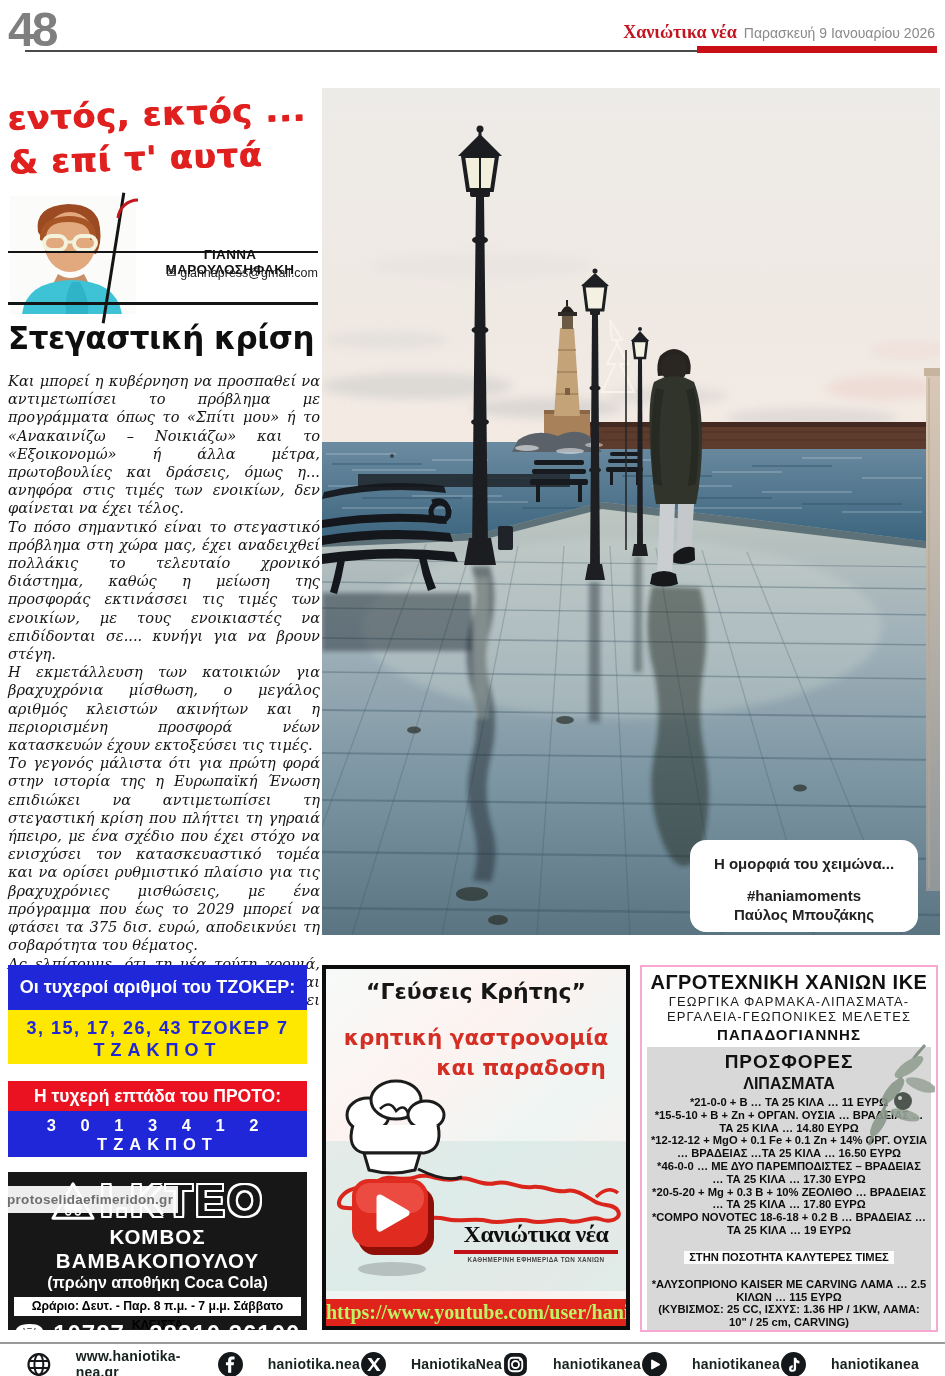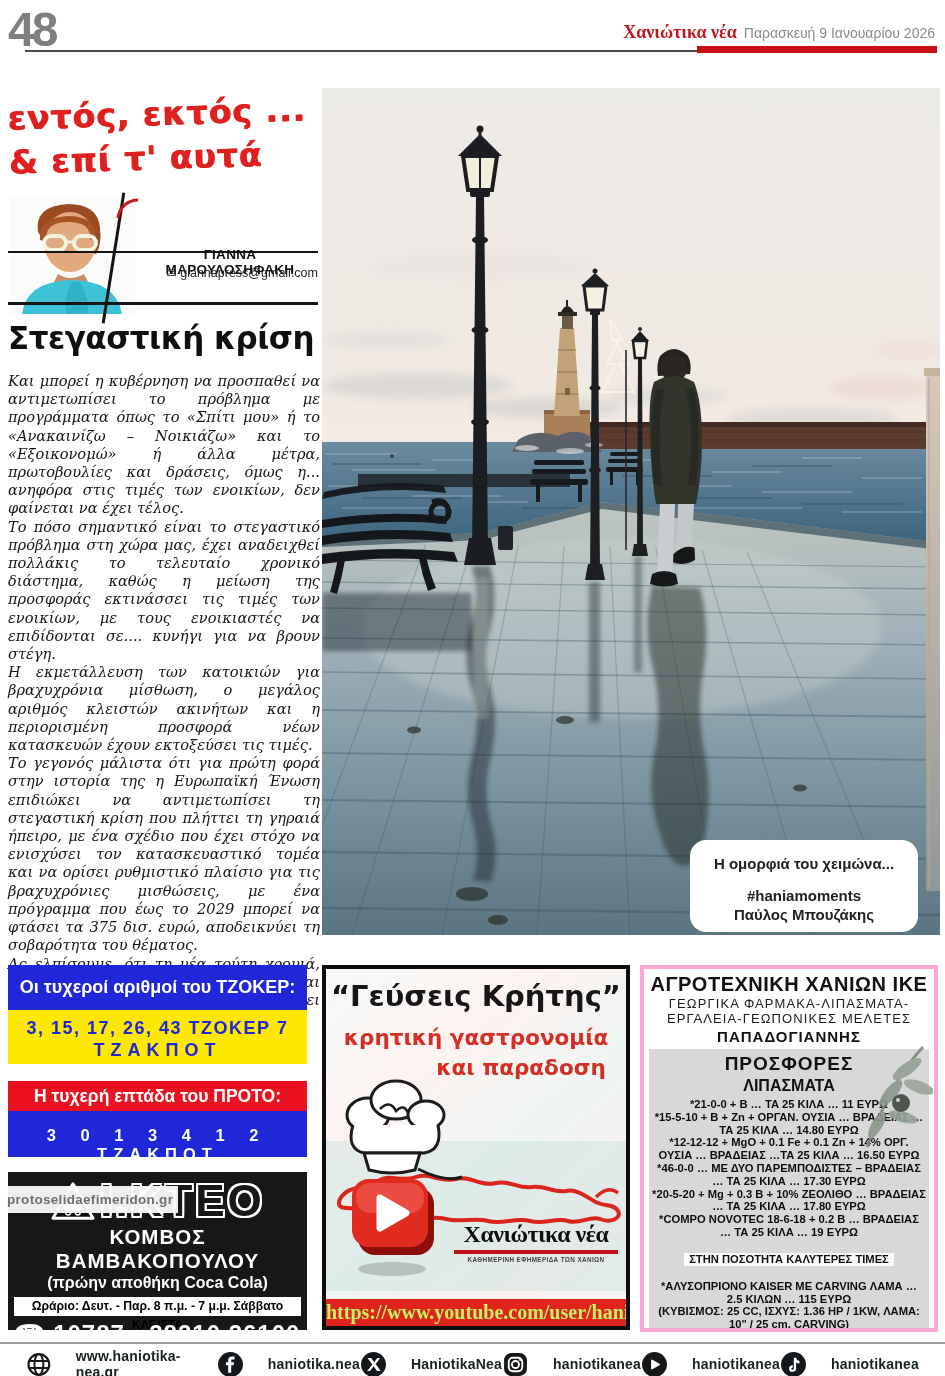--- a/index.html
+++ b/index.html
@@ -27,52 +27,52 @@
             font-family:"DejaVu Sans",sans-serif;}
   .artbody{left:8px;top:372px;width:312px;font-family:"DejaVu Serif",serif;font-style:italic;
            font-size:14.6px;line-height:18.2px;text-align:justify;color:#161616;}
   .artbody p{margin:0;}
 
   
   .lotto{left:8px;width:299px;text-align:center;font-weight:bold;}
   .joker-h{top:965px;height:45px;line-height:45px;background:#1f27d8;color:#fff;font-size:18px;}
   .joker-n{top:1010px;height:54px;background:#ffe800;color:#1f27d8;font-size:18px;padding-top:7px;box-sizing:border-box;letter-spacing:1.5px;line-height:22px;}
   .proto-h{top:1081px;height:30px;line-height:30px;background:#ea1220;color:#fff;font-size:17.5px;}
-  .proto-n{top:1111px;height:46px;background:#1f27d8;color:#fff;font-size:16.5px;padding-top:15px;box-sizing:border-box;line-height:19px;}
+  .proto-n{top:1111px;height:46px;background:#1f27d8;color:#fff;font-size:16.5px;padding-top:5px;box-sizing:border-box;line-height:19px;}
   .sp10{letter-spacing:10px;} .sp6{letter-spacing:6px;}
 
   
   .kteo{left:8px;top:1172px;width:299px;height:158px;background:#171717;color:#fff;text-align:center;}
   .kteo-logo{display:flex;align-items:center;justify-content:center;gap:4px;padding-top:7px;}
   .kteo-name{font-size:44px;line-height:44px;font-weight:bold;letter-spacing:3px;color:#171717;
     text-shadow:-2px -2px 0 #fff,2px -2px 0 #fff,-2px 2px 0 #fff,2px 2px 0 #fff,-2px 0 0 #fff,2px 0 0 #fff,0 -2px 0 #fff,0 2px 0 #fff;}
   .kteo-l1{font-size:20.5px;font-weight:bold;letter-spacing:1px;margin-top:2px;}
   .kteo-l2{font-size:16px;font-weight:bold;margin-top:1px;}
   .kteo-hours{margin:5px 6px 0;background:#fff;color:#000;font-weight:bold;font-size:12.2px;height:19px;line-height:19px;}
   .kteo-phone{font-size:24px;font-weight:bold;margin-top:4px;letter-spacing:1px;}
   .watermark{left:2px;top:1186px;background:rgba(255,255,255,.93);color:#6f6f6f;font-weight:bold;
              font-size:13.5px;padding:6px 5px;z-index:6;letter-spacing:.3px;}
 
   
   .geuseis{left:322px;top:965px;width:308px;height:365px;box-sizing:border-box;border:4px solid #0d0d0d;
            background:linear-gradient(140deg,#f6faf8 0%,#fdf3f1 30%,#eef5f3 55%,#fbf0ee 80%,#f2f7f5 100%);overflow:hidden;}
-  .g-title{position:absolute;left:0;right:0;top:10px;text-align:center;font-size:29px;font-weight:bold;color:#161616;
+  .g-title{position:absolute;left:0;right:0;top:10px;text-align:center;font-size:22px;font-weight:bold;color:#161616;
            font-family:"DejaVu Sans",sans-serif;letter-spacing:0;}
   .g-sub1{position:absolute;left:0;right:0;top:56px;text-align:center;font-size:21.5px;font-weight:bold;color:#d42f24;font-family:"DejaVu Sans",sans-serif;}
   .g-sub2{position:absolute;left:90px;right:0;top:86px;text-align:center;font-size:21.5px;font-weight:bold;color:#d42f24;font-family:"DejaVu Sans",sans-serif;}
   .g-band{position:absolute;left:0;right:0;top:172px;height:150px;background:#cfe3e0;opacity:.55;}
   .g-brand{position:absolute;right:8px;top:252px;width:164px;text-align:center;}
   .g-brandname{font-family:"Liberation Serif",serif;font-weight:bold;font-size:24px;color:#0e0e0e;letter-spacing:-.5px;}
   .g-redbar{height:4px;background:#c11016;margin-top:2px;}
   .g-tag{font-size:6.3px;color:#444;font-weight:bold;letter-spacing:.4px;margin-top:2px;}
   .g-url{position:absolute;left:0;right:0;bottom:0;height:27px;line-height:27px;background:#e0231b;color:#bef264;
          font-weight:bold;font-size:20px;text-align:right;font-family:"Liberation Serif",serif;}
 
   
-  .agro{left:640px;top:965px;width:298px;height:367px;box-sizing:border-box;border:4px solid #f9a8d4;background:#fff;
+  .agro{left:640px;top:965px;width:298px;height:367px;box-sizing:border-box;border:2px solid #f9a8d4;background:#fff;
         text-align:center;overflow:hidden;padding-top:4px;}
   .a-title{font-size:20px;font-weight:bold;letter-spacing:.5px;}
   .a-sub{font-size:13px;letter-spacing:1.1px;line-height:15px;color:#1c1c1c;}
   .a-owner{font-size:15px;font-weight:bold;margin-top:2px;letter-spacing:1px;}
   .a-panel{position:relative;margin:4px 5px 0;background:#d8d8d8;padding:4px 3px 5px;}
   .a-offers{font-size:19px;font-weight:bold;letter-spacing:1px;}
   .a-lip{font-size:16px;font-weight:bold;margin:2px 0 3px;}
   .a-prod{font-size:11.2px;font-weight:bold;line-height:12.8px;color:#0d0d0d;}
   .a-note{display:inline-block;background:#fbfbfb;padding:0 5px;font-size:11.2px;font-weight:bold;line-height:13px;margin:14px 0;}
   .a-foot{margin:5px 5px 0;background:#e9e9e9;padding:3px 0 4px;font-size:15.5px;font-weight:bold;line-height:20px;letter-spacing:.3px;}

